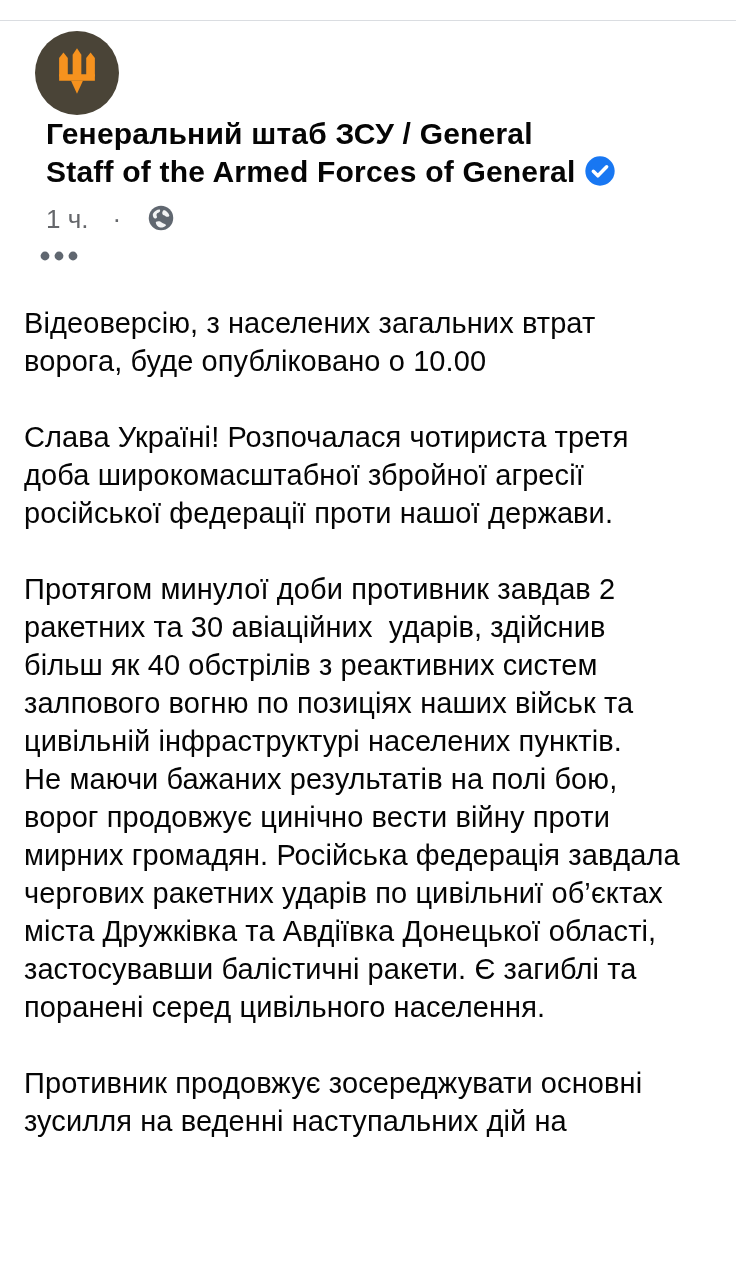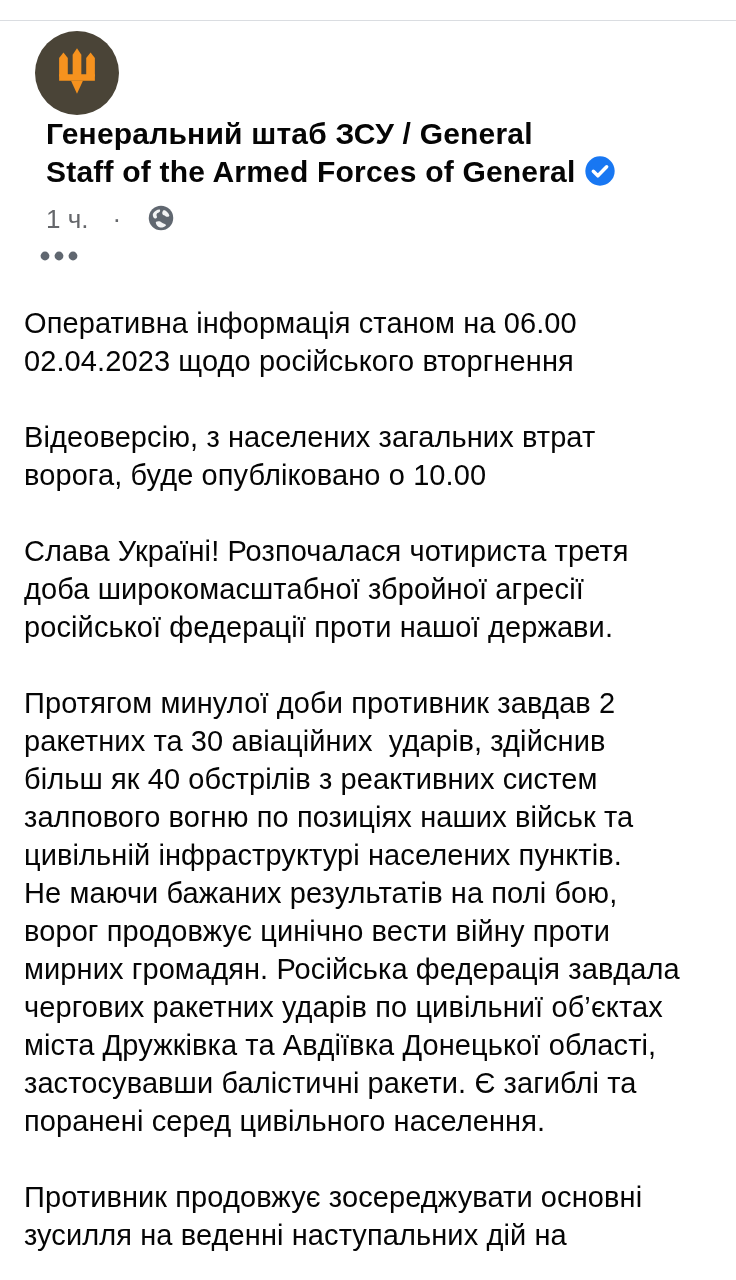--- a/index.html
+++ b/index.html
@@ -80,22 +80,20 @@
         <svg width="40" height="12" viewBox="0 0 40 12" aria-hidden="true">
           <circle cx="6" cy="6" r="4.4" fill="#606770"></circle>
           <circle cx="20" cy="6" r="4.4" fill="#606770"></circle>
           <circle cx="34" cy="6" r="4.4" fill="#606770"></circle>
         </svg>
       </span>
     </div>
   </div>
 
   <div class="post-body" id="post-body">
-      <p>Оперативна інформація станом на 06.00
-02.04.2023 щодо російського вторгнення</p>
       <p>Відеоверсію, з населених загальних втрат
 ворога, буде опубліковано о 10.00</p>
       <p>Слава Україні! Розпочалася чотириста третя
 доба широкомасштабної збройної агресії
 російської федерації проти нашої держави.</p>
       <p>Протягом минулої доби противник завдав 2
 ракетних та 30 авіаційних  ударів, здійснив
 більш як 40 обстрілів з реактивних систем
 залпового вогню по позиціях наших військ та
 цивільній інфраструктурі населених пунктів.

